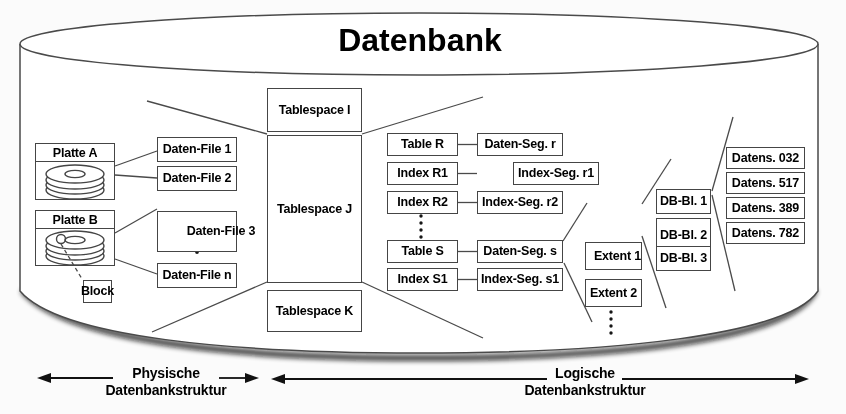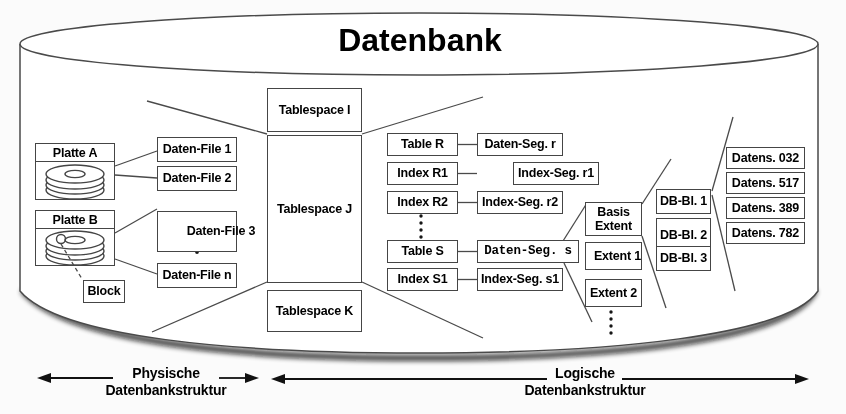--- a/index.html
+++ b/index.html
@@ -150,44 +150,43 @@
   </svg>
 
   <div id="db-title">Datenbank</div>
 
   <div class="platte" style="left:35px;top:143px;width:80px;height:57px;">
     <div class="platte-title">Platte A</div>
   </div>
   <div class="platte" style="left:35px;top:210px;width:80px;height:56px;">
     <div class="platte-title">Platte B</div>
   </div>
-  <div class="box" style="left:83px;top:280px;width:42px;height:23px;">Block</div>
+  <div class="box" style="left:83px;top:280px;width:29px;height:23px;">Block</div>
 
   <div class="box" style="left:157px;top:137px;width:80px;height:25px;">Daten-File 1</div>
   <div class="box" style="left:157px;top:166px;width:80px;height:25px;">Daten-File 2</div>
   <div class="box" style="left:157px;top:211px;width:80px;height:41px;padding-left:48px;">Daten-File 3</div>
   <div class="box" style="left:157px;top:263px;width:80px;height:25px;">Daten-File n</div>
 
   <div class="box" style="left:267px;top:88px;width:95px;height:44px;">Tablespace I</div>
   <div class="box" style="left:267px;top:135px;width:95px;height:148px;">Tablespace J</div>
   <div class="box" style="left:267px;top:290px;width:95px;height:42px;">Tablespace K</div>
 
   <div class="box" style="left:387px;top:133px;width:71px;height:23px;">Table R</div>
   <div class="box" style="left:387px;top:162px;width:71px;height:23px;">Index R1</div>
   <div class="box" style="left:387px;top:191px;width:71px;height:23px;text-align:center;">Index R2</div>
   <div class="box" style="left:387px;top:240px;width:71px;height:23px;">Table S</div>
   <div class="box" style="left:387px;top:268px;width:71px;height:23px;">Index S1</div>
 
   <div class="box" style="left:477px;top:133px;width:86px;height:23px;">Daten-Seg. r</div>
   <div class="box" style="left:477px;top:162px;width:86px;height:23px;margin-left:36px;">Index-Seg. r1</div>
   <div class="box" style="left:477px;top:191px;width:86px;height:23px;">Index-Seg. r2</div>
-  <div class="box" style="left:477px;top:240px;width:102px;height:23px;font-family:Liberation Mono, monospace;">Daten-Seg. s</div>
+  <div class="box" style="left:477px;top:240px;width:86px;height:23px;">Daten-Seg. s</div>
   <div class="box" style="left:477px;top:268px;width:86px;height:23px;">Index-Seg. s1</div>
 
-  <div class="box wrap" style="left:585px;top:202px;width:57px;height:34px;">Basis Extent</div>
   <div class="box" style="left:585px;top:242px;width:57px;height:28px;padding-left:8px;">Extent 1</div>
   <div class="box" style="left:585px;top:279px;width:57px;height:28px;">Extent 2</div>
 
   <div class="box" style="left:656px;top:189px;width:55px;height:25px;">DB-Bl. 1</div>
   <div class="box" style="left:656px;top:218px;width:55px;height:35px;">DB-Bl. 2</div>
   <div class="box" style="left:656px;top:246px;width:55px;height:25px;">DB-Bl. 3</div>
 
   <div class="box" style="left:726px;top:147px;width:79px;height:22px;">Datens. 032</div>
   <div class="box" style="left:726px;top:172px;width:79px;height:22px;">Datens. 517</div>
   <div class="box" style="left:726px;top:197px;width:79px;height:22px;">Datens. 389</div>

